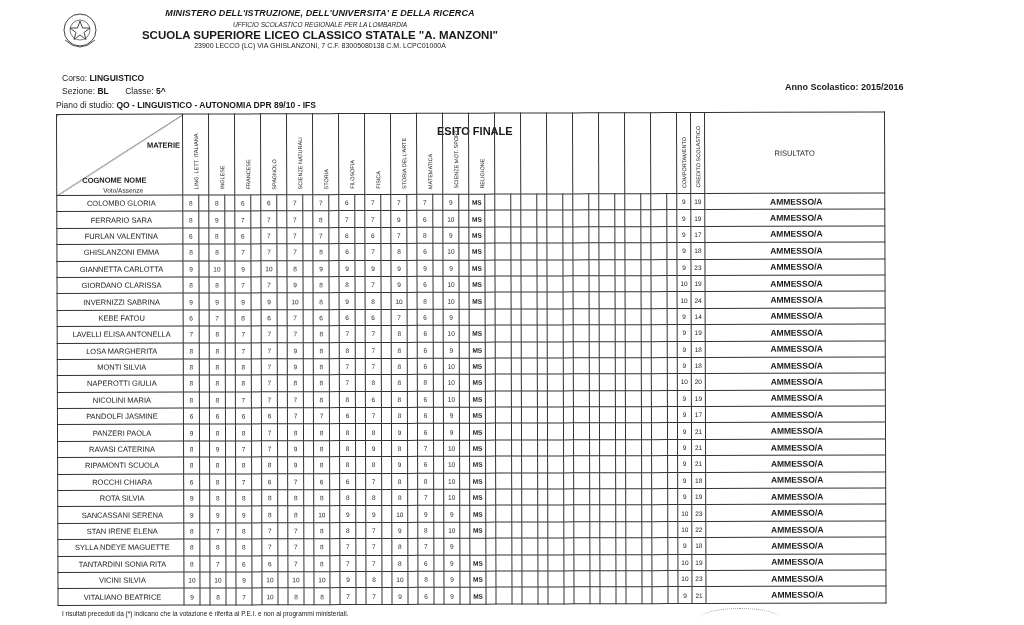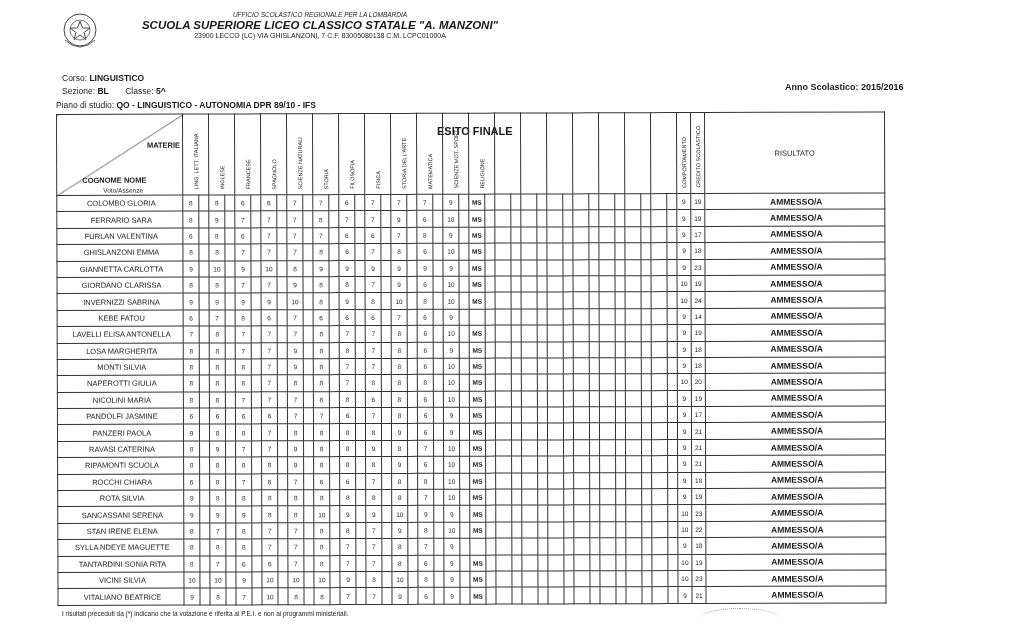--- a/index.html
+++ b/index.html
@@ -1,21 +1,21 @@
 <!DOCTYPE html>
 <html><head>
 <meta charset="utf-8">
 <style>
   html, body { margin:0; padding:0; background:#fff; }
   body { width:1024px; height:625px; position:relative; overflow:hidden; font-family:"Liberation Sans", sans-serif; color:#1a1a1a; }
   .emblem { position:absolute; left:60px; top:10px; width:40px; height:44px; }
   .hdr { position:absolute; left:130px; top:8px; width:380px; text-align:center; }
   .hdr .min { font-size:9px; font-weight:bold; font-style:italic; letter-spacing:0.1px; }
   .hdr .uff { font-size:6.5px; font-style:italic; margin-top:3px; }
-  .hdr .school { font-size:11.5px; font-weight:bold; margin-top:1px;font-style:italic; }
+  .hdr .school { font-size:11.5px; font-weight:bold; margin-top:1px; }
   .hdr .addr { font-size:7px; margin-top:1px; }
   .meta { position:absolute; font-size:8.5px; }
   .meta b { font-weight:bold; }
   .title { position:absolute; left:437px; top:77px; font-size:11px; font-weight:bold;margin-top:48px; }
   .anno { position:absolute; left:785px; top:82px; font-size:9px; font-weight:bold; }
   table.grid { position:absolute; left:56px; top:114px; border-collapse:collapse; transform:rotate(-0.18deg); transform-origin:left top; }
   table.grid td { border:1px solid #333; padding:0; font-size:6.5px; text-align:center; height:15.4px; }
   .hcell { height:80px !important; vertical-align:bottom; position:relative; }
   .vtxt { writing-mode:vertical-rl; transform:rotate(180deg); font-size:5.5px; white-space:nowrap; display:inline-block; margin:0 auto 4px auto; }
   .corner { width:125px; position:relative; background:linear-gradient(to bottom right, transparent calc(50% - 0.6px), #333 50%, transparent calc(50% + 0.6px)); }
@@ -39,20 +39,21 @@
 <body>
 
 <svg class="emblem" viewBox="0 0 40 44">
   <circle cx="20" cy="20" r="16" fill="none" stroke="#444" stroke-width="1"></circle>
   <circle cx="20" cy="20" r="10" fill="none" stroke="#555" stroke-width="0.8"></circle>
   <polygon points="20,11 22.5,18 30,18 24,22.5 26,29.5 20,25 14,29.5 16,22.5 10,18 17.5,18" fill="none" stroke="#333" stroke-width="0.9"></polygon>
   <path d="M5,30 Q20,44 35,30" fill="none" stroke="#555" stroke-width="1"></path>
 </svg>
 
 <div class="hdr">
+  <div class="min">MINISTERO DELL'ISTRUZIONE, DELL'UNIVERSITA' E DELLA RICERCA</div>
   <div class="uff">UFFICIO SCOLASTICO REGIONALE PER LA LOMBARDIA</div>
   <div class="school">SCUOLA SUPERIORE LICEO CLASSICO STATALE "A. MANZONI"</div>
   <div class="addr">23900 LECCO (LC) VIA GHISLANZONI, 7 C.F. 83005080138 C.M. LCPC01000A</div>
 </div>
 
 <div class="meta" style="left:62px;top:73px;">
   <span>Corso:</span>
   <b>LINGUISTICO</b>
 </div>
 <div class="meta" style="left:62px;top:86px;">

